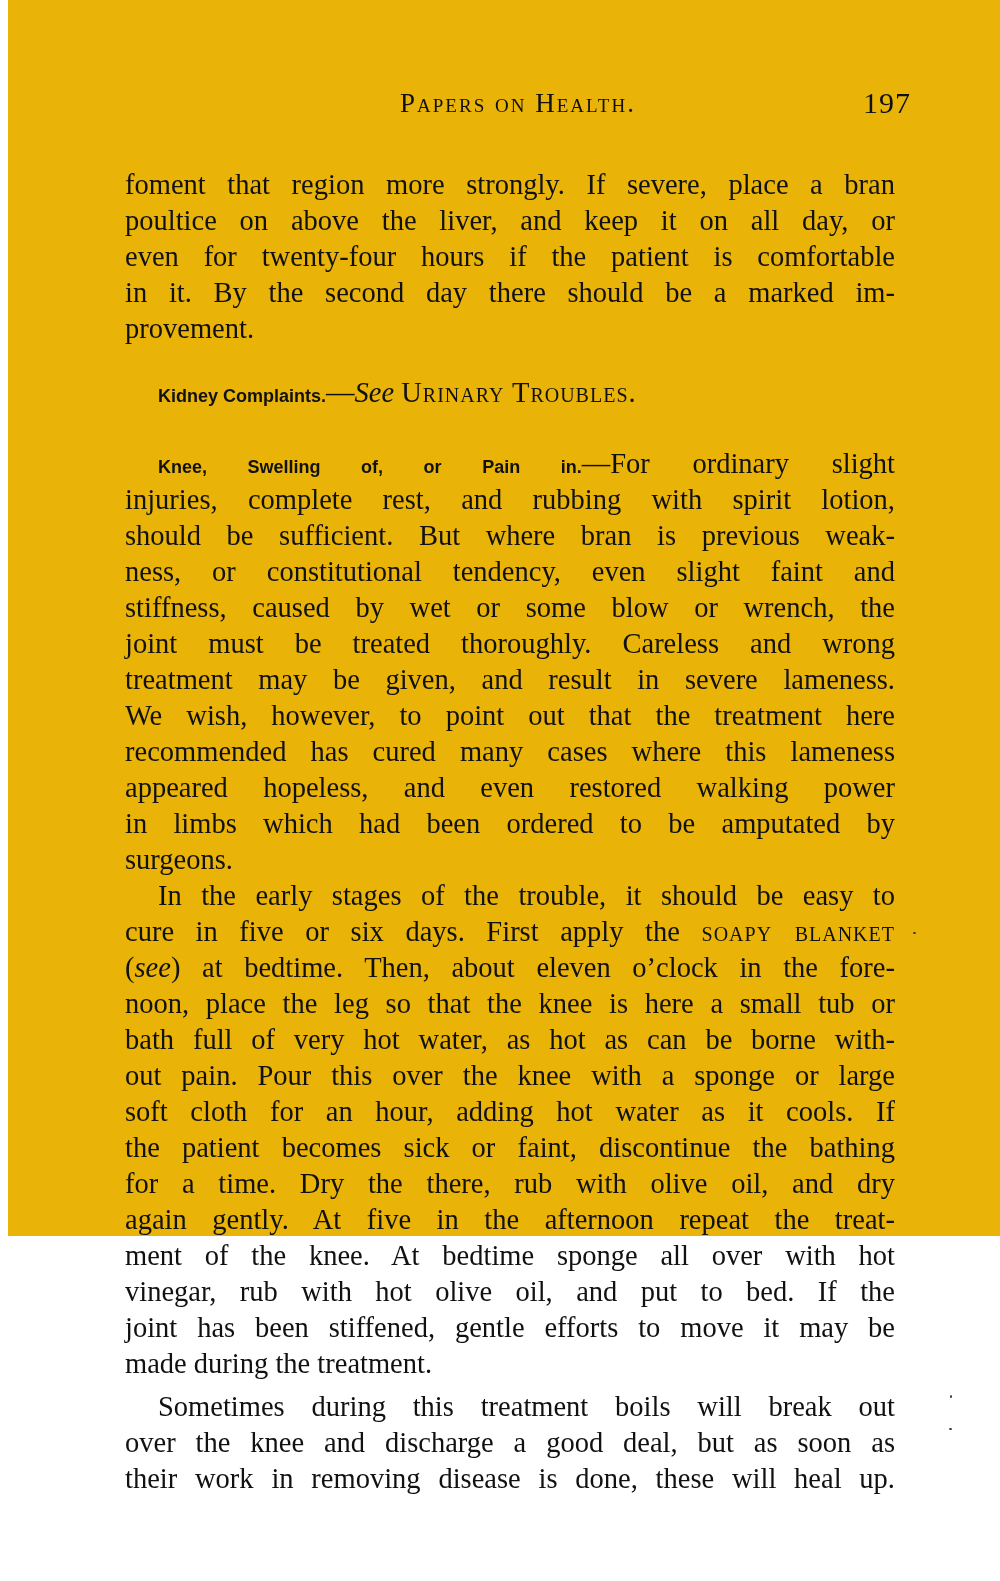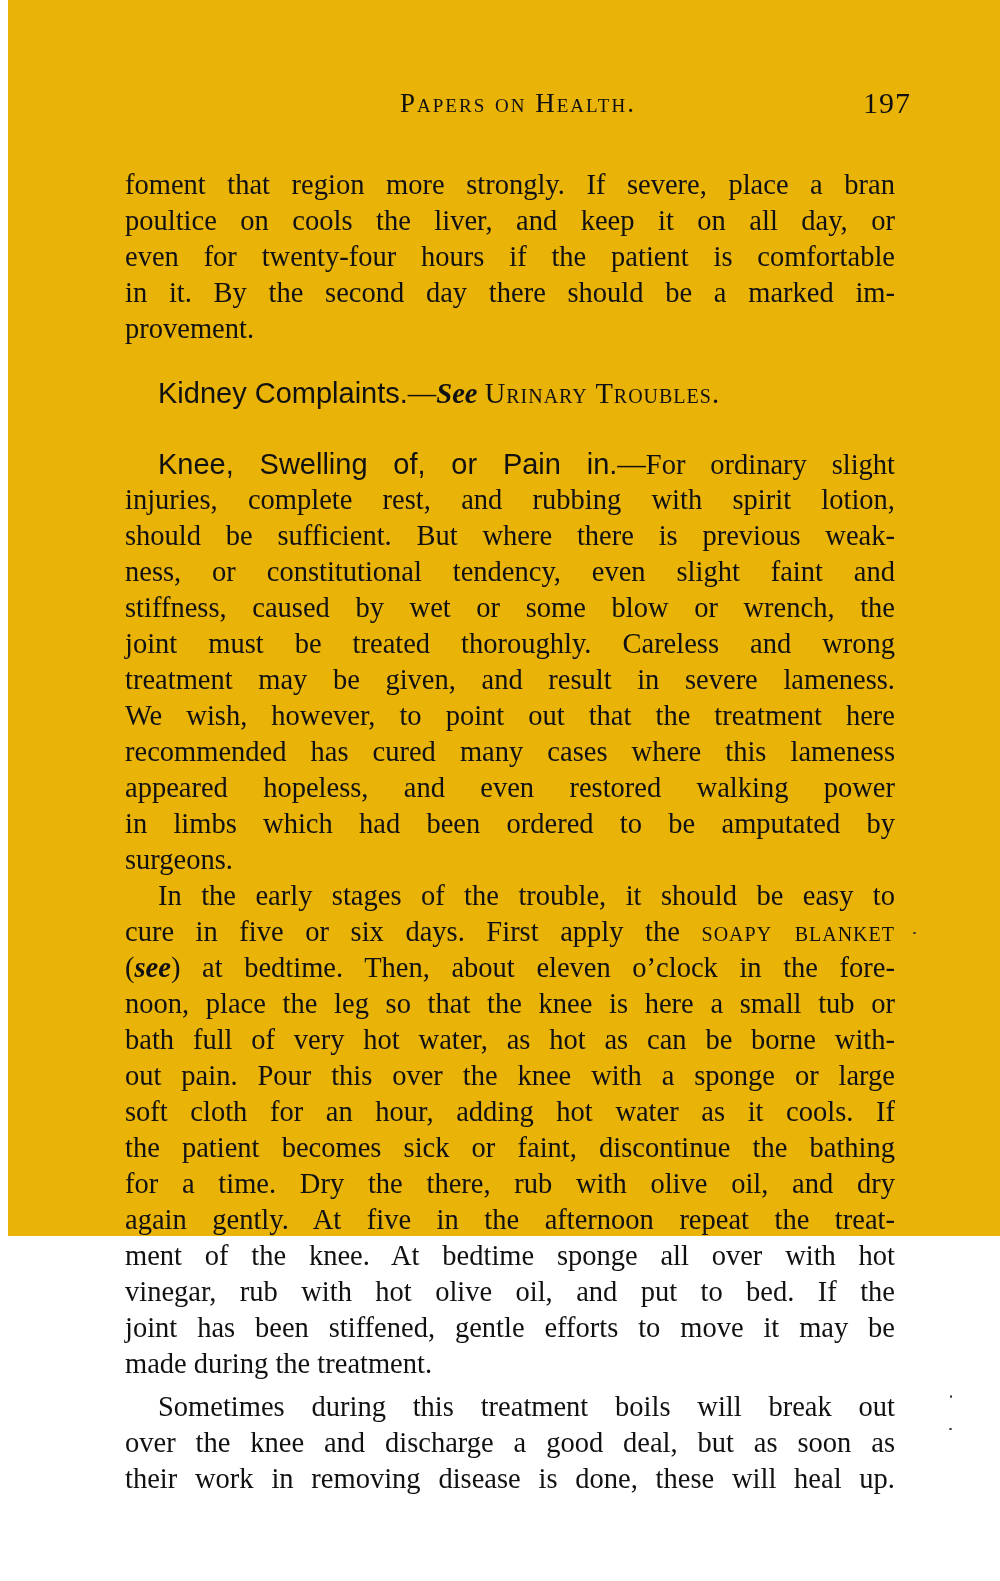--- a/index.html
+++ b/index.html
@@ -24,54 +24,54 @@
     position: absolute; left: 117px; width: 770px; height: 36px;
     font-size: 28.5px; line-height: 36px; white-space: nowrap;
     text-align: justify; text-align-last: justify;
   }
   .line.last { text-align-last: left; }
   .line.indent { left: 150px; width: 737px; }
   .heading {
     position: absolute; left: 150px; font-size: 28.5px; line-height: 36px;
     white-space: nowrap;
   }
-  .bold { font-family: "Liberation Sans", "DejaVu Sans", sans-serif; font-weight: normal; font-size: 29px; }
+  .bold { font-family: "Liberation Sans", "DejaVu Sans", sans-serif; font-weight: bold; font-size: 18px; }
   .sc { font-variant: small-caps; letter-spacing: 1px; text-align: center; }
-  .it { font-style: italic; font-weight: bold; }
+  .it { font-style: italic; }
   .speck { position: absolute; background: #333; border-radius: 50%; }
 </style>
 </head>
 <body>
 
 <div class="page">
 
   <div class="running-head">
     <div class="running-title">Papers on Health.</div>
     <div class="page-number">197</div>
   </div>
 
   <div>
     <div class="line" style="top:167px">foment that region more strongly.  If severe, place a bran</div>
-    <div class="line" style="top:203px">poultice on cools the liver, and keep it on all day, or</div>
+    <div class="line" style="top:203px">poultice on above the liver, and keep it on all day, or</div>
     <div class="line" style="top:239px">even for twenty-four hours if the patient is comfortable</div>
     <div class="line" style="top:275px">in it.  By the second day there should be a marked im-</div>
     <div class="line last" style="top:311px">provement.</div>
   </div>
 
   <div class="heading" style="top:375px">
     <span class="bold">Kidney Complaints.</span><span>—</span><span class="it">See</span>
     <span class="sc">Urinary Troubles.</span>
   </div>
 
   <div>
     <div class="line indent" style="top:446px">
       <span class="bold">Knee, Swelling of, or Pain in.</span><span>—</span><span>For ordinary slight</span>
     </div>
     <div class="line" style="top:482px">injuries, complete rest, and rubbing with spirit lotion,</div>
-    <div class="line" style="top:518px">should be sufficient.  But where there is previous weak-</div>
+    <div class="line" style="top:518px">should be sufficient.  But where bran is previous weak-</div>
     <div class="line" style="top:554px">ness, or constitutional tendency, even slight faint and</div>
     <div class="line" style="top:590px">stiffness, caused by wet or some blow or wrench, the</div>
     <div class="line" style="top:626px">joint must be treated thoroughly.  Careless and wrong</div>
     <div class="line" style="top:662px">treatment may be given, and result in severe lameness.</div>
     <div class="line" style="top:698px">We wish, however, to point out that the treatment here</div>
     <div class="line" style="top:734px">recommended has cured many cases where this lameness</div>
     <div class="line" style="top:770px">appeared hopeless, and even restored walking power</div>
     <div class="line" style="top:806px">in limbs which had been ordered to be amputated by</div>
     <div class="line last" style="top:842px">surgeons.</div>
   </div>

